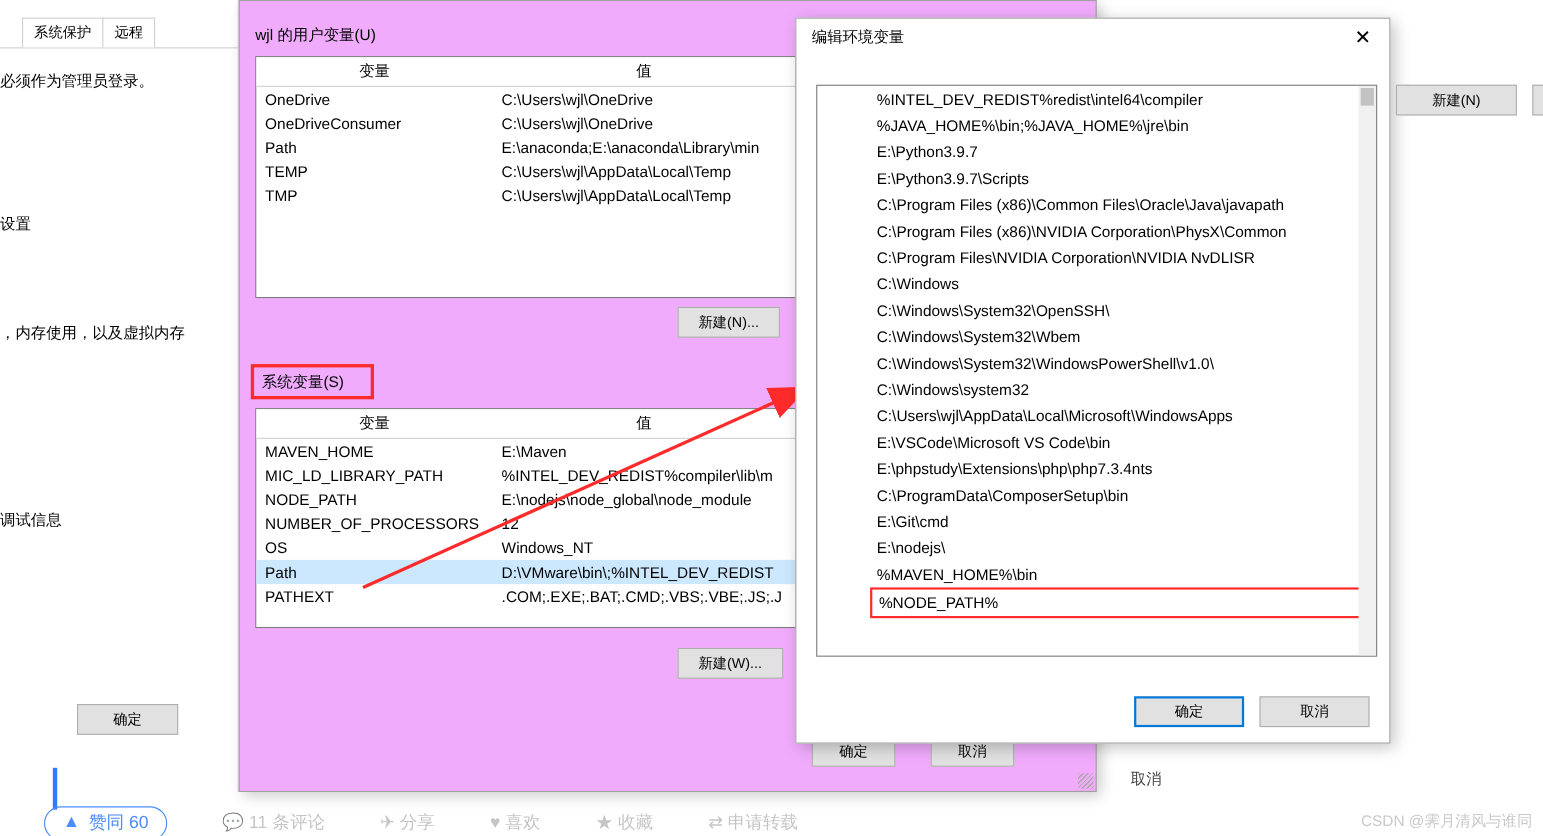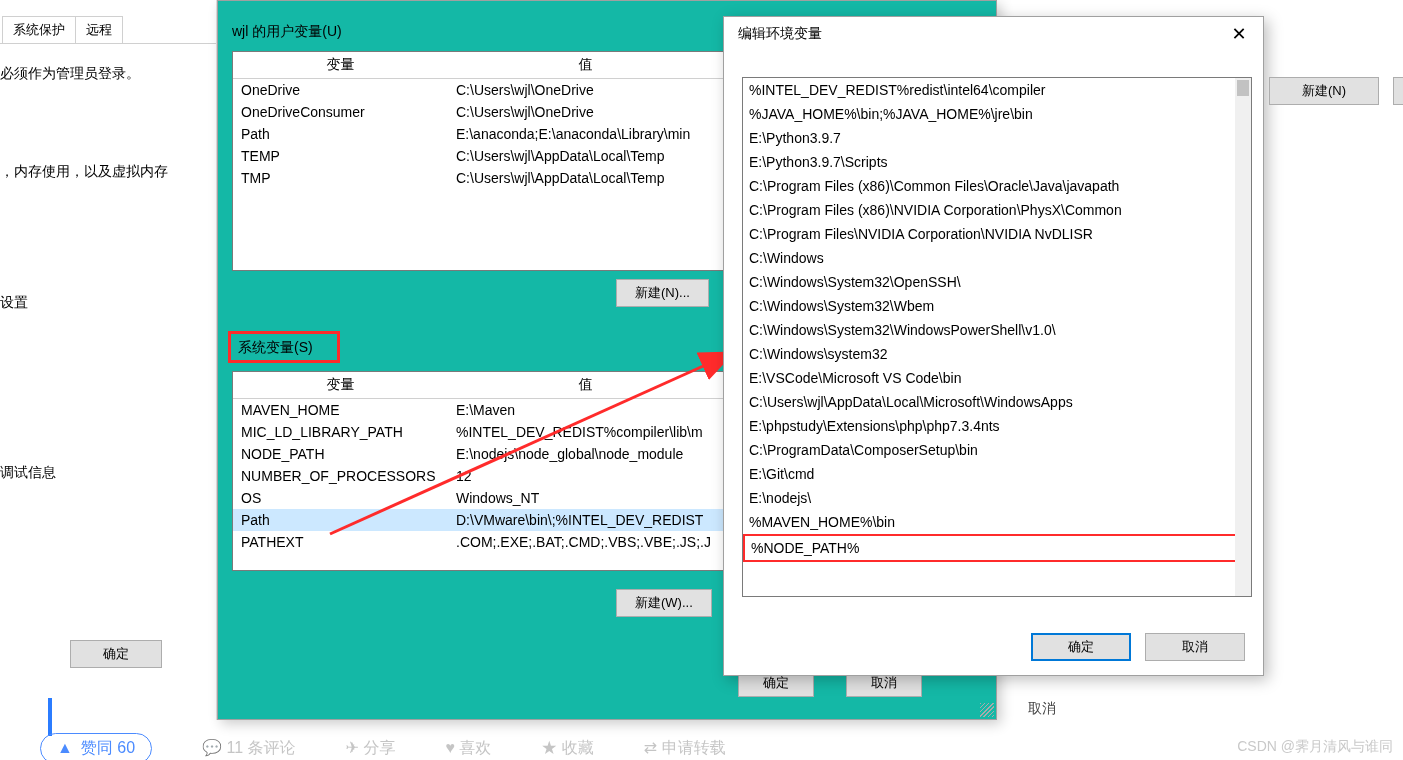--- a/index.html
+++ b/index.html
@@ -1,25 +1,25 @@
 <!DOCTYPE html>
 <html><head>
 <meta charset="utf-8">
 <style>
   * { box-sizing: border-box; font-family: "Microsoft YaHei", "Segoe UI", sans-serif; }
   body { margin:0; width:1403px; height:760px; background:#fff; overflow:hidden; position:relative; font-size:14px; color:#000;}
   .panel-left { position:absolute; left:0; top:0; width:217px; height:720px; background:#fff; border-right:1px solid #e0e0e0;}
   .panel-left .tabs { display:flex; border-bottom:1px solid #d0d0d0; margin-top:16px;}
   .panel-left .tab { padding:4px 10px; border:1px solid #d0d0d0; border-bottom:none; background:#fff; font-size:13px; margin-right:-1px;}
-  .panel-left .tab:first-child{ margin-left:2px;}
+  .panel-left .tab:first-child{ margin-left:20px;}
   .panel-left .txt { padding:18px 10px 0 0; font-size:14px; line-height:1.6;}
   .panel-left .sub { margin-top:58px;}
   .btn { display:inline-flex; align-items:center; justify-content:center; min-width:92px; height:28px; padding:0 18px; border:1px solid #adadad; background:#e1e1e1; font-size:13px; cursor:pointer; user-select:none;}
   .btn.primary{ border:2px solid #0078d7; background:#e1e1e1;}
-  .env-dialog { position:absolute; left:217px; top:0; width:780px; height:720px; background:#14b8a6; border:1px solid #a0a0a0; box-shadow:4px 4px 12px rgba(0,0,0,0.2);}
+  .env-dialog { position:absolute; left:217px; top:0; width:780px; height:720px; background:#f0abfc; border:1px solid #a0a0a0; box-shadow:4px 4px 12px rgba(0,0,0,0.2);}
   .env-dialog .section-label { position:absolute; font-size:14px;}
   .list-box { position:absolute; border:1px solid #7a7a7a; background:#fff; overflow:hidden;}
   .list-header{ display:flex; background:#fff; border-bottom:1px solid #d0d0d0; font-size:14px;text-align:center;}
   .list-header .col{ padding:4px 8px;}
   .list-body .row{ display:flex; font-size:14px; padding:2px 0;}
   .list-body .row.sel{ background:#cce8ff;}
   .list-body .cell{ padding:1px 8px; white-space:nowrap; overflow:hidden;}
   .col1{ width:215px;}
   .col2{ flex:1;}
   .btn-group{ position:absolute; display:flex; gap:10px;}
@@ -48,22 +48,22 @@
 </style>
 </head>
 <body>
 
 <div class="panel-left">
   <div class="tabs">
     <div class="tab">系统保护</div>
     <div class="tab">远程</div>
   </div>
   <div class="txt">必须作为管理员登录。</div>
+  <div class="txt" style="margin-top:90px">设置</div>
   <div class="txt sub">，内存使用，以及虚拟内存</div>
-  <div class="txt" style="margin-top:90px">设置</div>
   <div class="txt" style="margin-top:130px">调试信息</div>
   <div style="position:absolute; left:70px; top:640px;">
     <div class="btn">确定</div>
   </div>
 </div>
 <div class="blue-side"></div>
 
 <div class="env-dialog">
   <div class="section-label" style="left:14px; top:22px;">wjl 的用户变量(U)</div>
 
@@ -159,35 +159,35 @@
     </defs>
   <line x1="10" y1="190" x2="410" y2="10" stroke="#ff2b2b" stroke-width="3" marker-end="url(#ah)"></line>
 </svg>
 
 <div class="edit-dialog">
   <div class="title-bar">
     <span>编辑环境变量</span>
     <span class="close">✕</span>
   </div>
   <div class="path-list">
-    <div id="path-body" style="position:relative;">
+    <div id="path-body" style="position:relative;margin-left:48px;">
         <div class="item">%INTEL_DEV_REDIST%redist\intel64\compiler</div>
         <div class="item">%JAVA_HOME%\bin;%JAVA_HOME%\jre\bin</div>
         <div class="item">E:\Python3.9.7</div>
         <div class="item">E:\Python3.9.7\Scripts</div>
         <div class="item">C:\Program Files (x86)\Common Files\Oracle\Java\javapath</div>
         <div class="item">C:\Program Files (x86)\NVIDIA Corporation\PhysX\Common</div>
         <div class="item">C:\Program Files\NVIDIA Corporation\NVIDIA NvDLISR</div>
         <div class="item">C:\Windows</div>
         <div class="item">C:\Windows\System32\OpenSSH\</div>
         <div class="item">C:\Windows\System32\Wbem</div>
         <div class="item">C:\Windows\System32\WindowsPowerShell\v1.0\</div>
         <div class="item">C:\Windows\system32</div>
+        <div class="item">C:\Users\wjl\AppData\Local\Microsoft\WindowsApps</div>
         <div class="item">E:\VSCode\Microsoft VS Code\bin</div>
-        <div class="item">C:\Users\wjl\AppData\Local\Microsoft\WindowsApps</div>
         <div class="item">E:\phpstudy\Extensions\php\php7.3.4nts</div>
         <div class="item">C:\ProgramData\ComposerSetup\bin</div>
         <div class="item">E:\Git\cmd</div>
         <div class="item">E:\nodejs\</div>
         <div class="item">%MAVEN_HOME%\bin</div>
         <div class="item hl">%NODE_PATH%</div>
       </div>
     <div class="scrollbar-fake">
         <div class="thumb"></div>
       </div>

